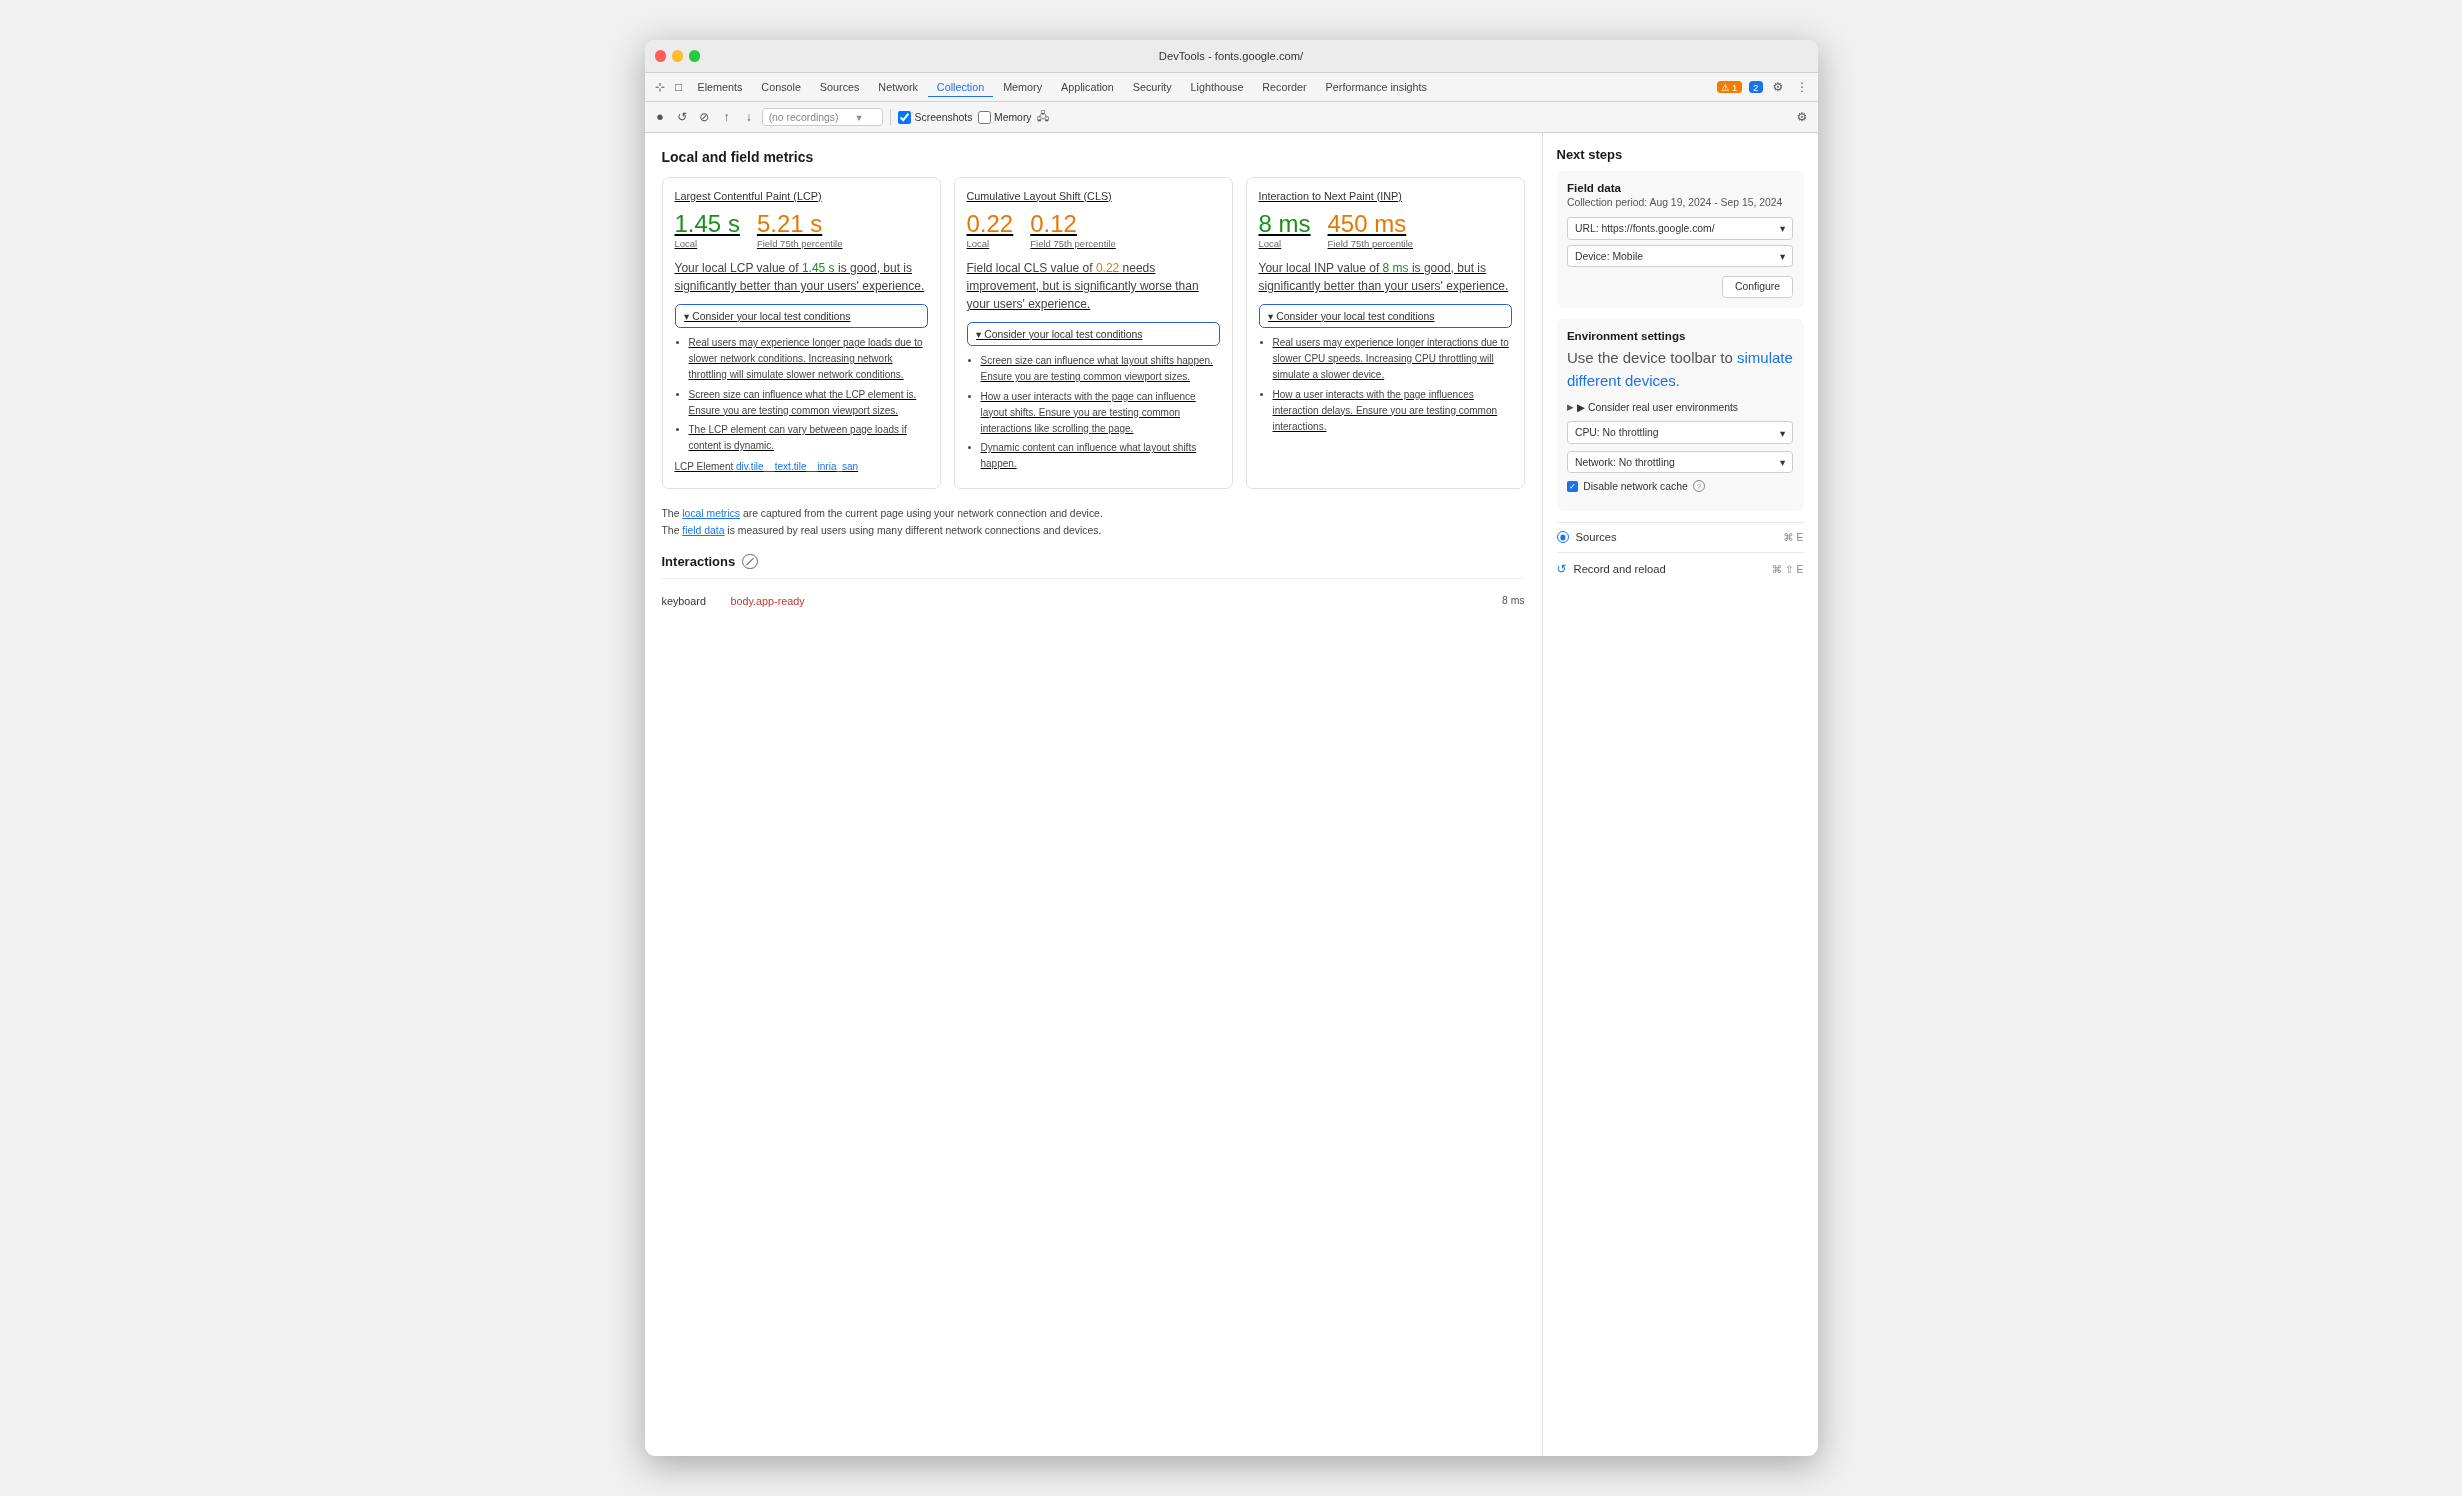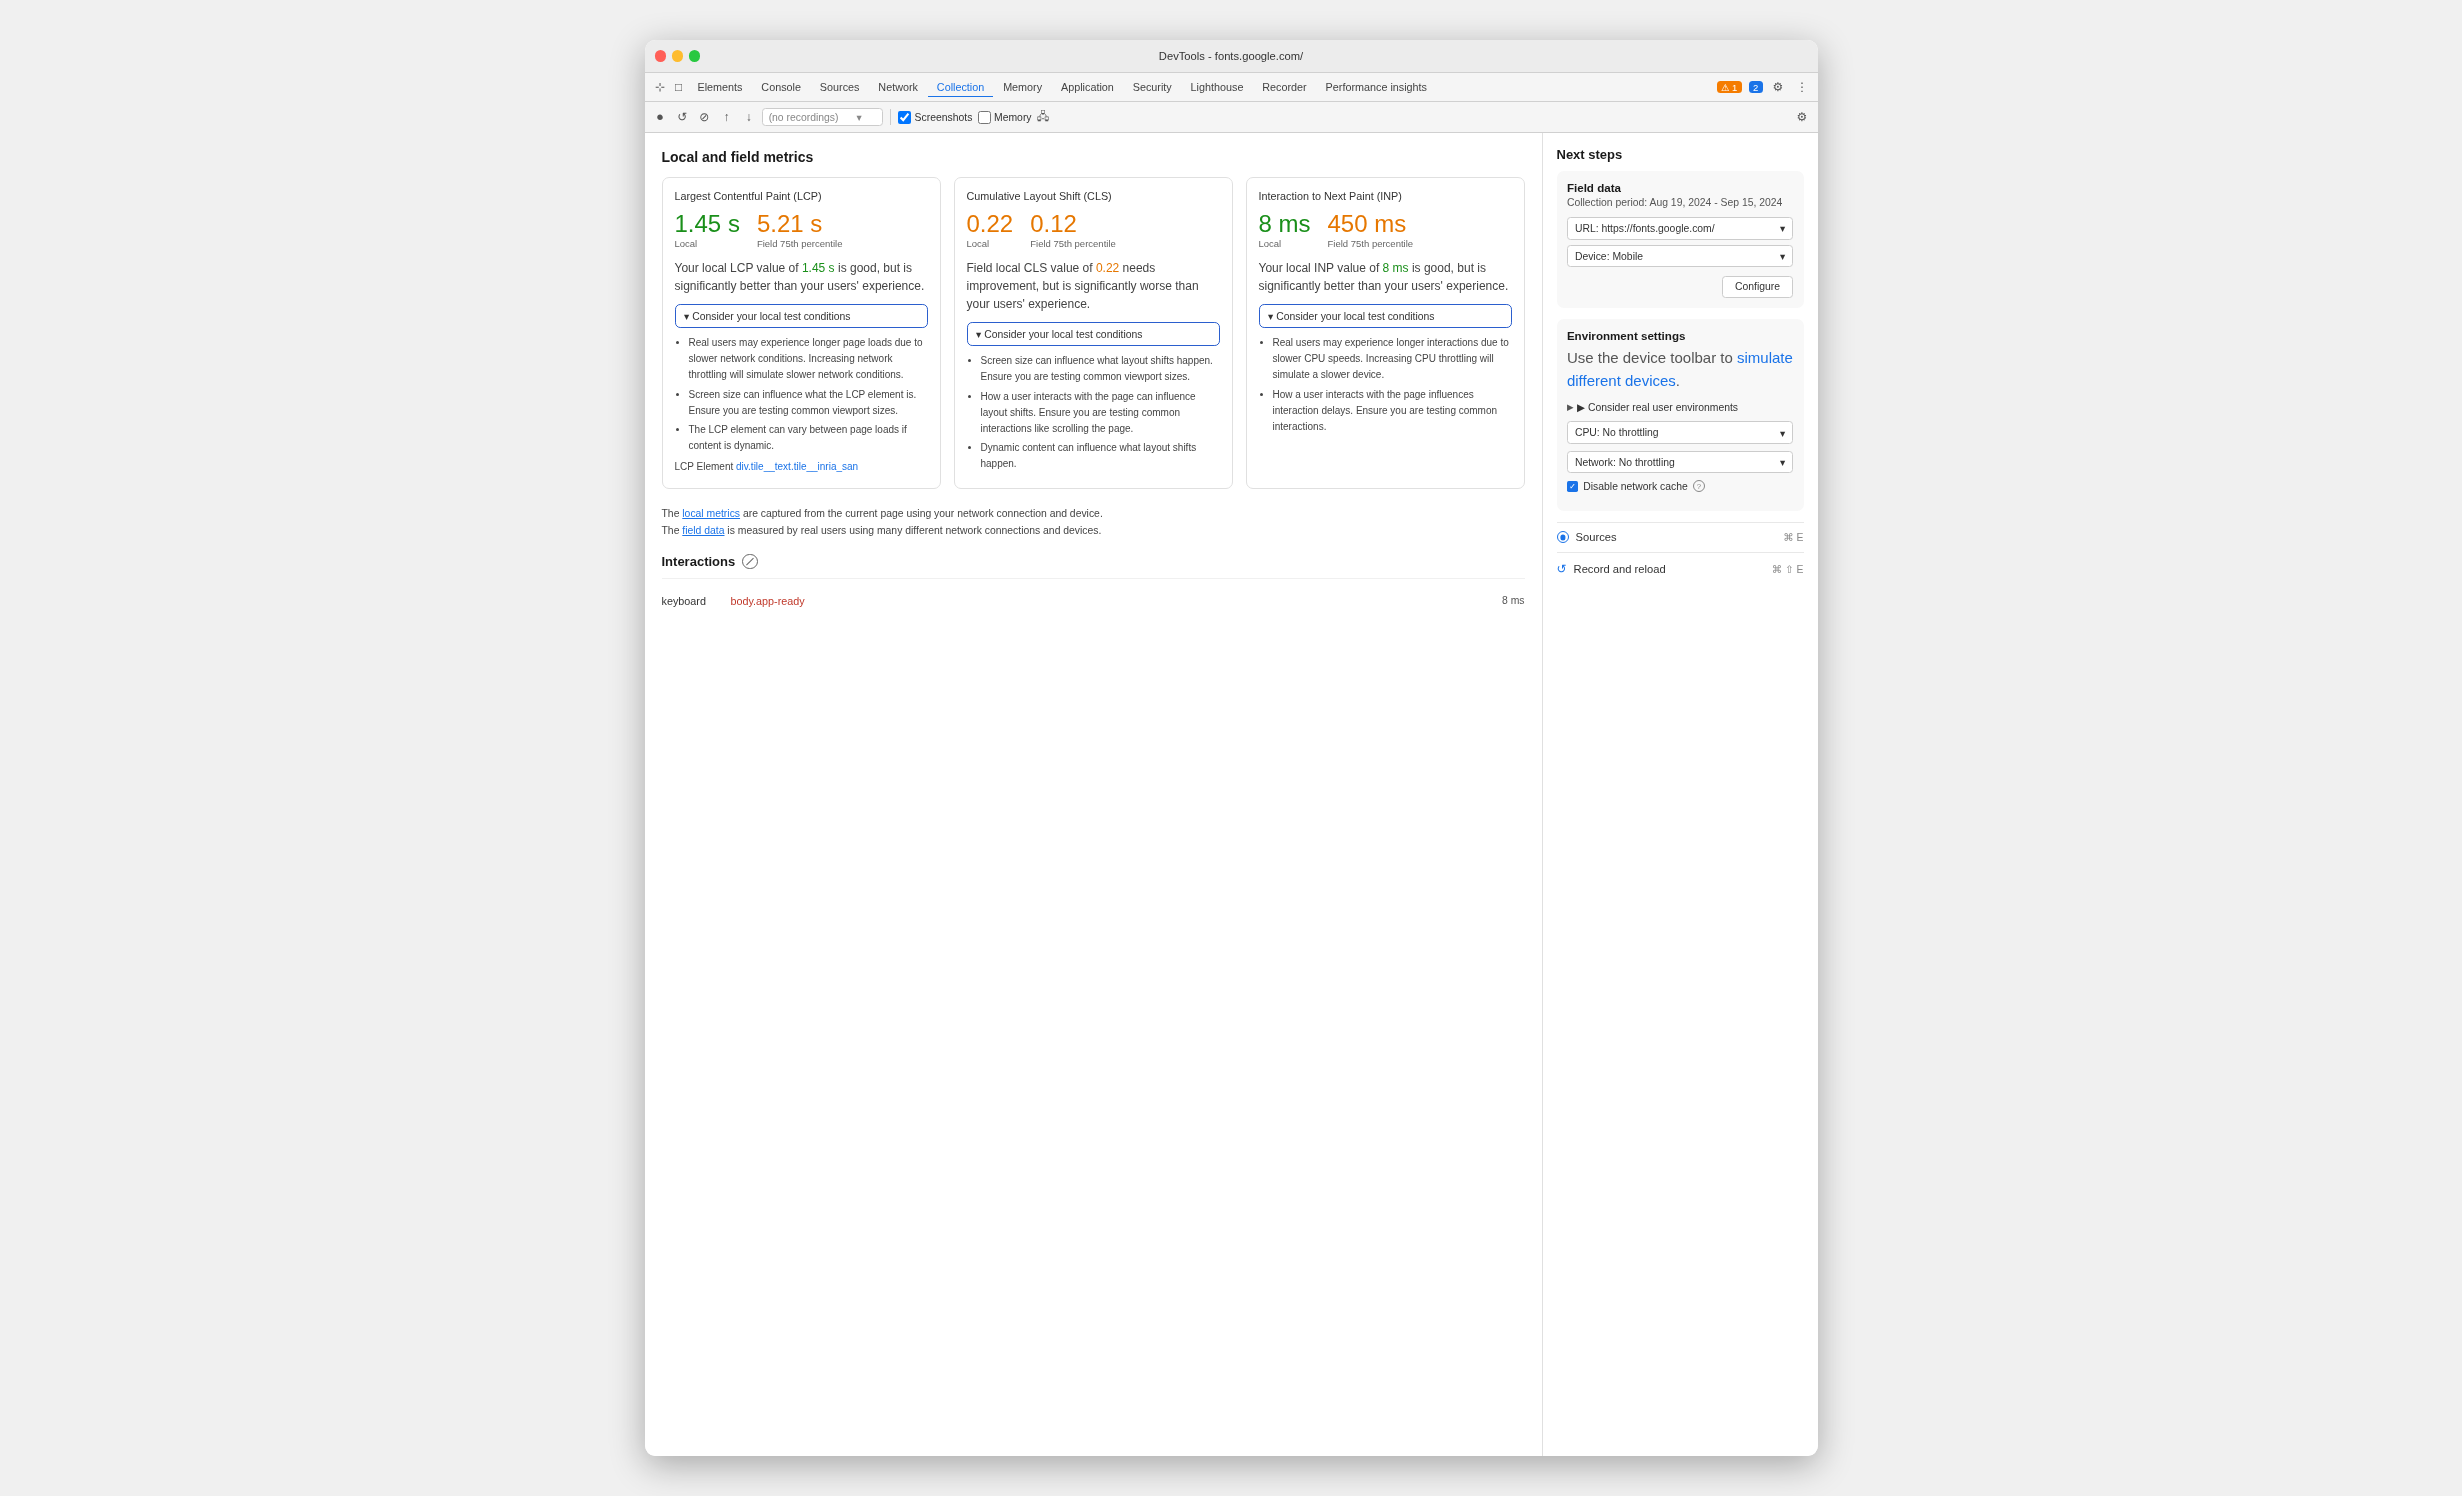--- a/index.html
+++ b/index.html
@@ -167,20 +167,21 @@
       font-size: 14px;
       font-weight: 600;
       color: #1a1a1a;
       margin-bottom: 12px;
     }
     .metrics-grid {
       display: grid;
       grid-template-columns: repeat(3, 1fr);
       gap: 13px;
       margin-bottom: 16px;
+      text-decoration: underline;
     }
     .metric-card {
       border: 0.9px solid #e0e0e0;
       border-radius: 7px;
       padding: 12px;
       background: white;
     }
     .metric-title {
       font-size: 10.8px;
       font-weight: 500;

